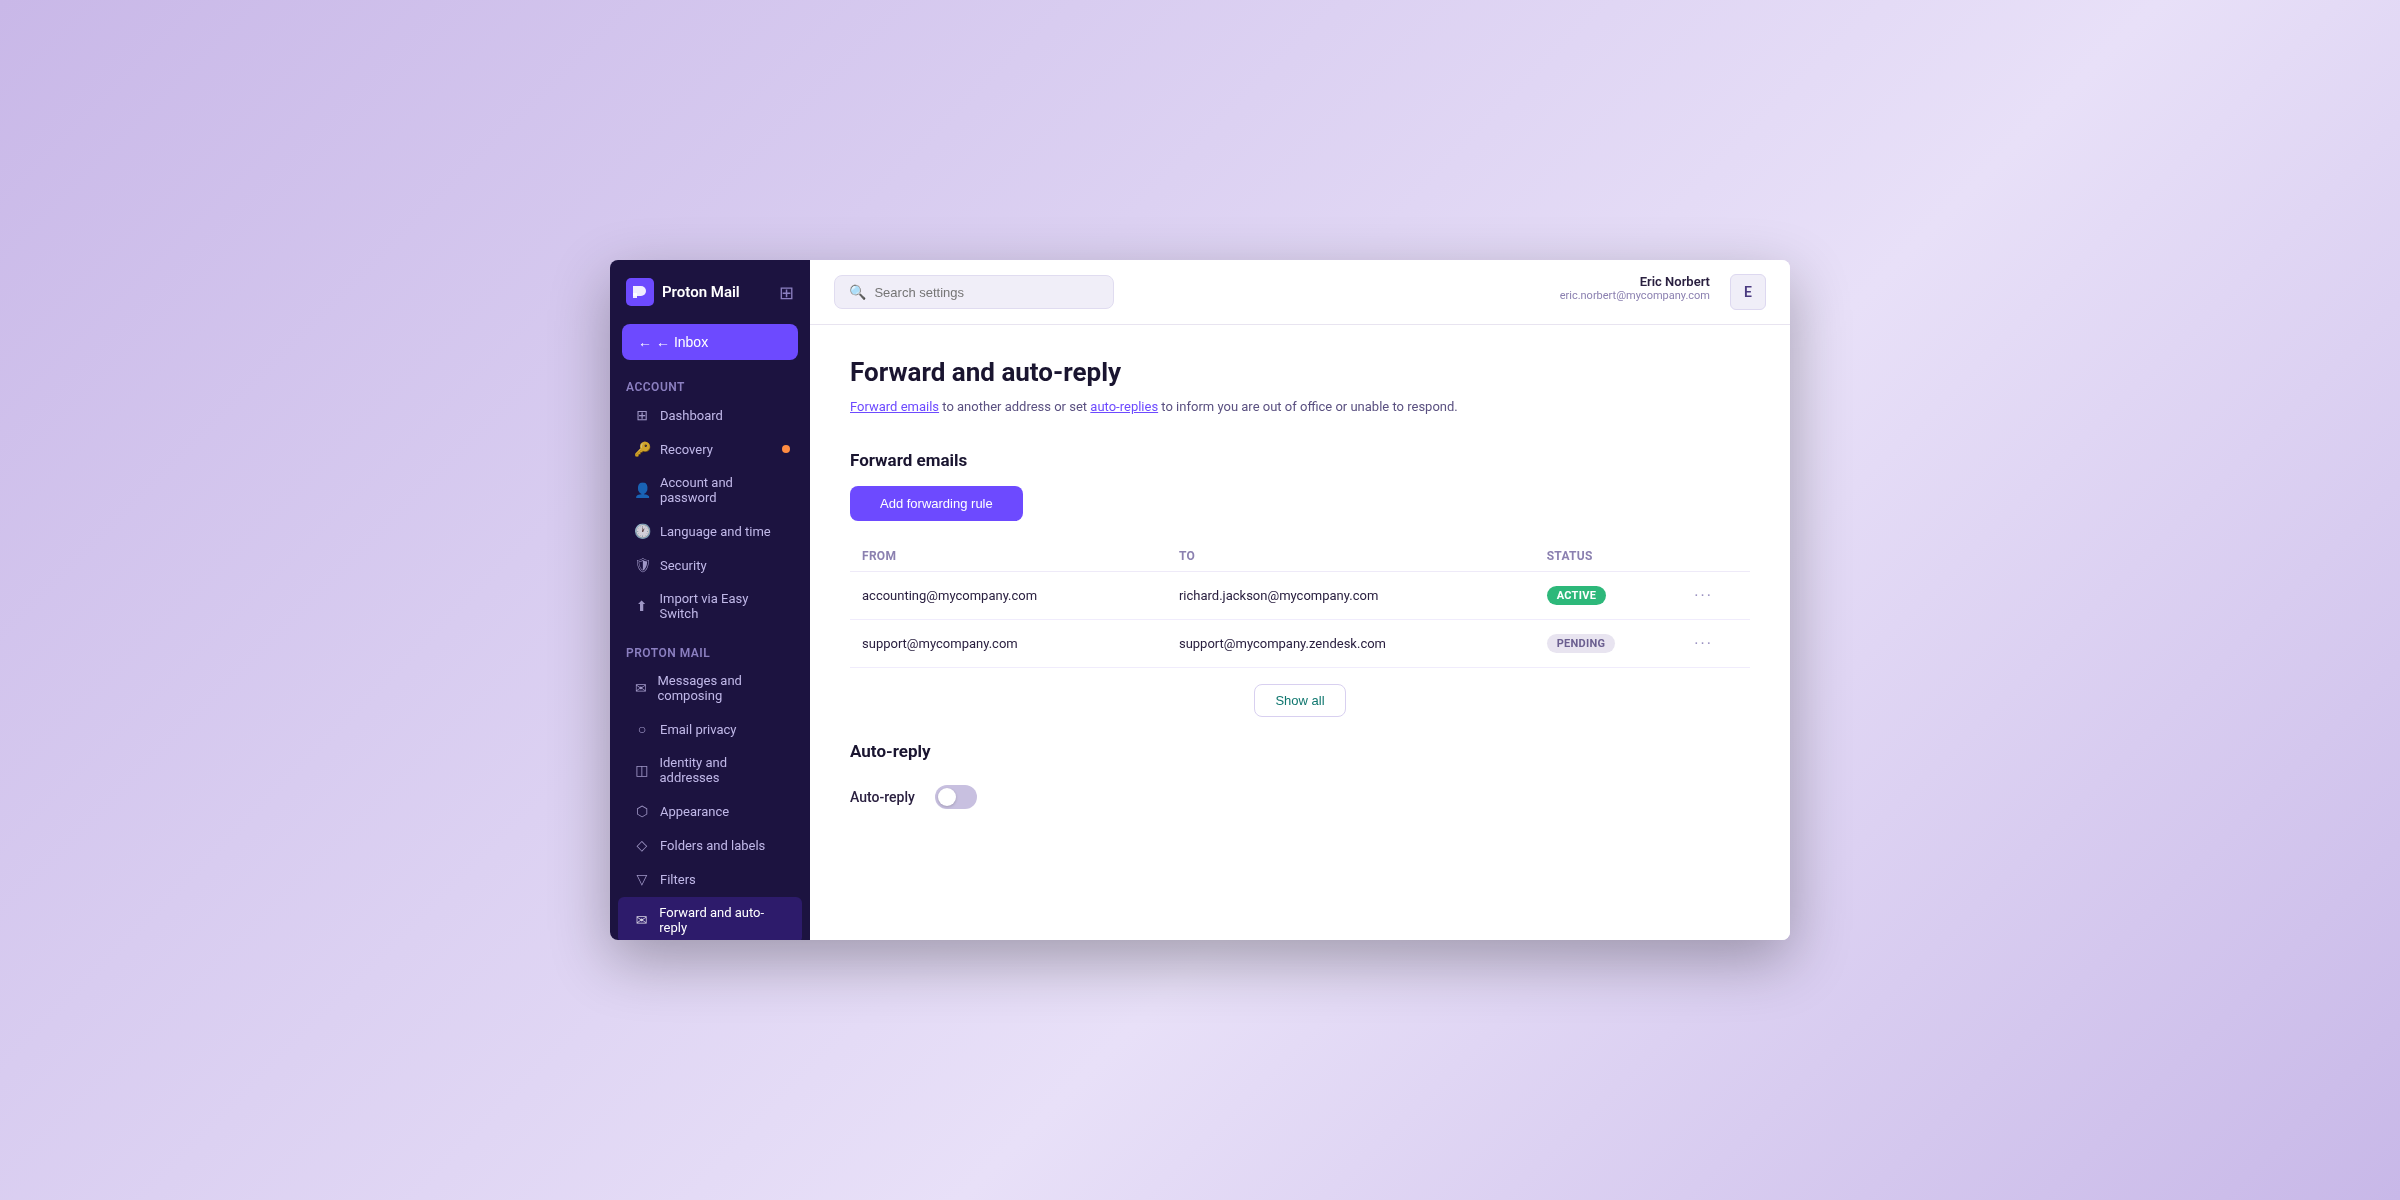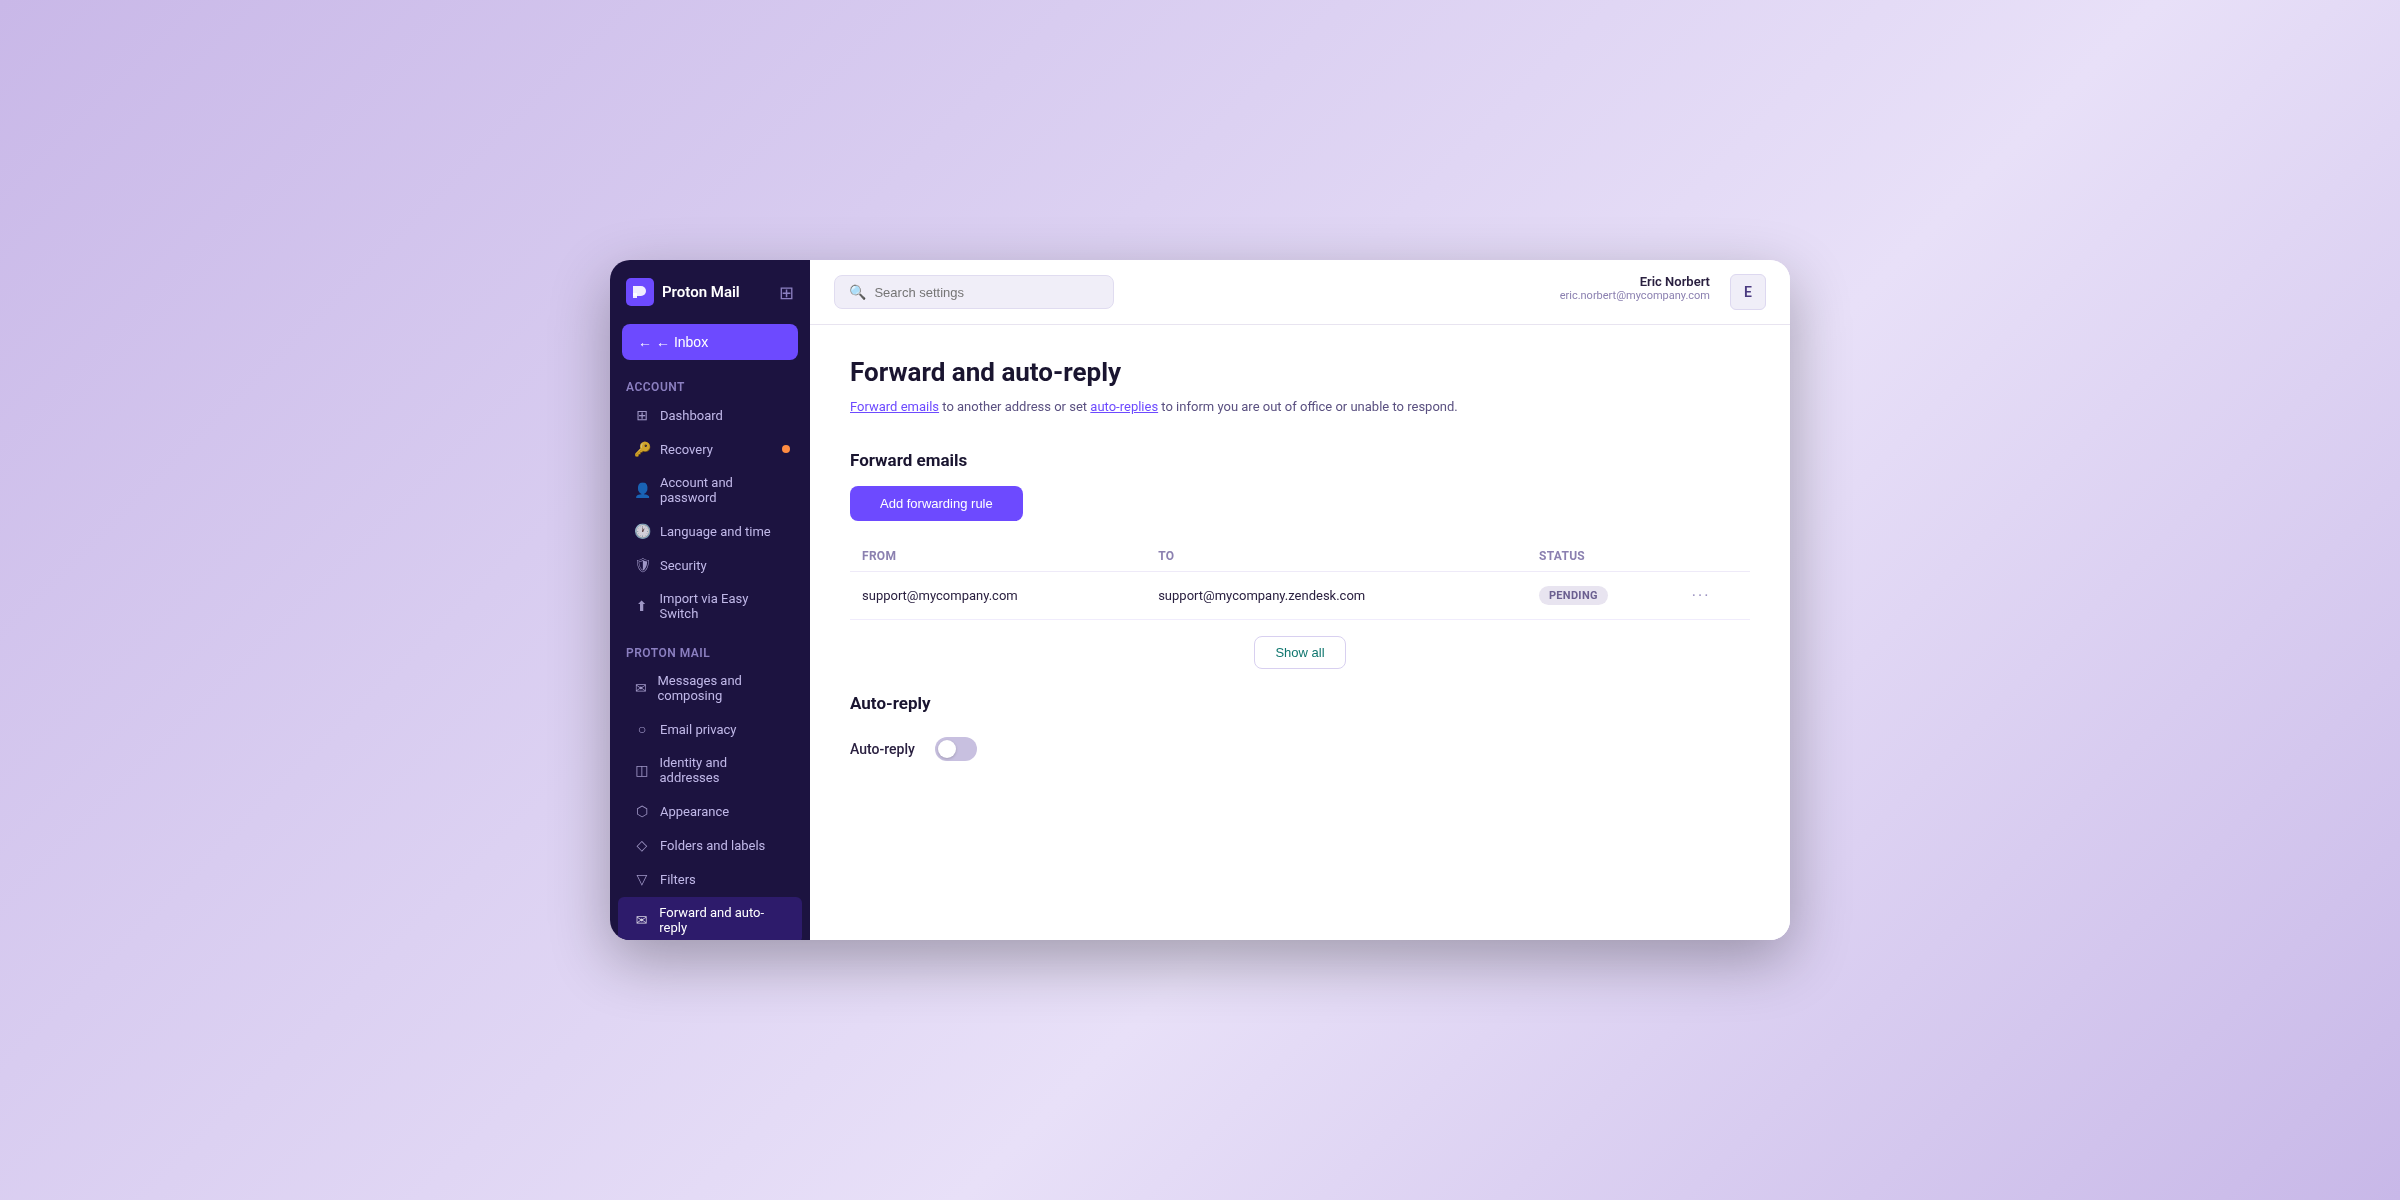--- a/index.html
+++ b/index.html
@@ -9,21 +9,21 @@
       min-height: 100vh;
       display: flex;
       align-items: center;
       justify-content: center;
       padding: 40px;
     }
     .app-container {
       display: flex;
       width: 1180px;
       height: 680px;
-      border-radius: 20px;
+      border-radius: 8px;
       overflow: hidden;
       box-shadow: 0 20px 60px rgba(0,0,0,0.3);
     }
 
     
     .sidebar {
       width: 200px;
       background: #1c1340;
       display: flex;
       flex-direction: column;
@@ -413,20 +413,30 @@
         <thead>
           <tr>
             <th>From</th>
             <th>To</th>
             <th>Status</th>
             <th></th>
           </tr>
         </thead>
         <tbody>
           <tr class="table-row">
+            <td>accounting@mycompany.com</td>
+            <td>richard.jackson@mycompany.com</td>
+            <td>
+              <span class="status-badge status-active">ACTIVE</span>
+            </td>
+            <td>
+              <span class="more-menu">···</span>
+            </td>
+          </tr>
+          <tr class="table-row">
             <td>support@mycompany.com</td>
             <td>support@mycompany.zendesk.com</td>
             <td>
               <span class="status-badge status-pending">PENDING</span>
             </td>
             <td>
               <span class="more-menu">···</span>
             </td>
           </tr>
         </tbody>

